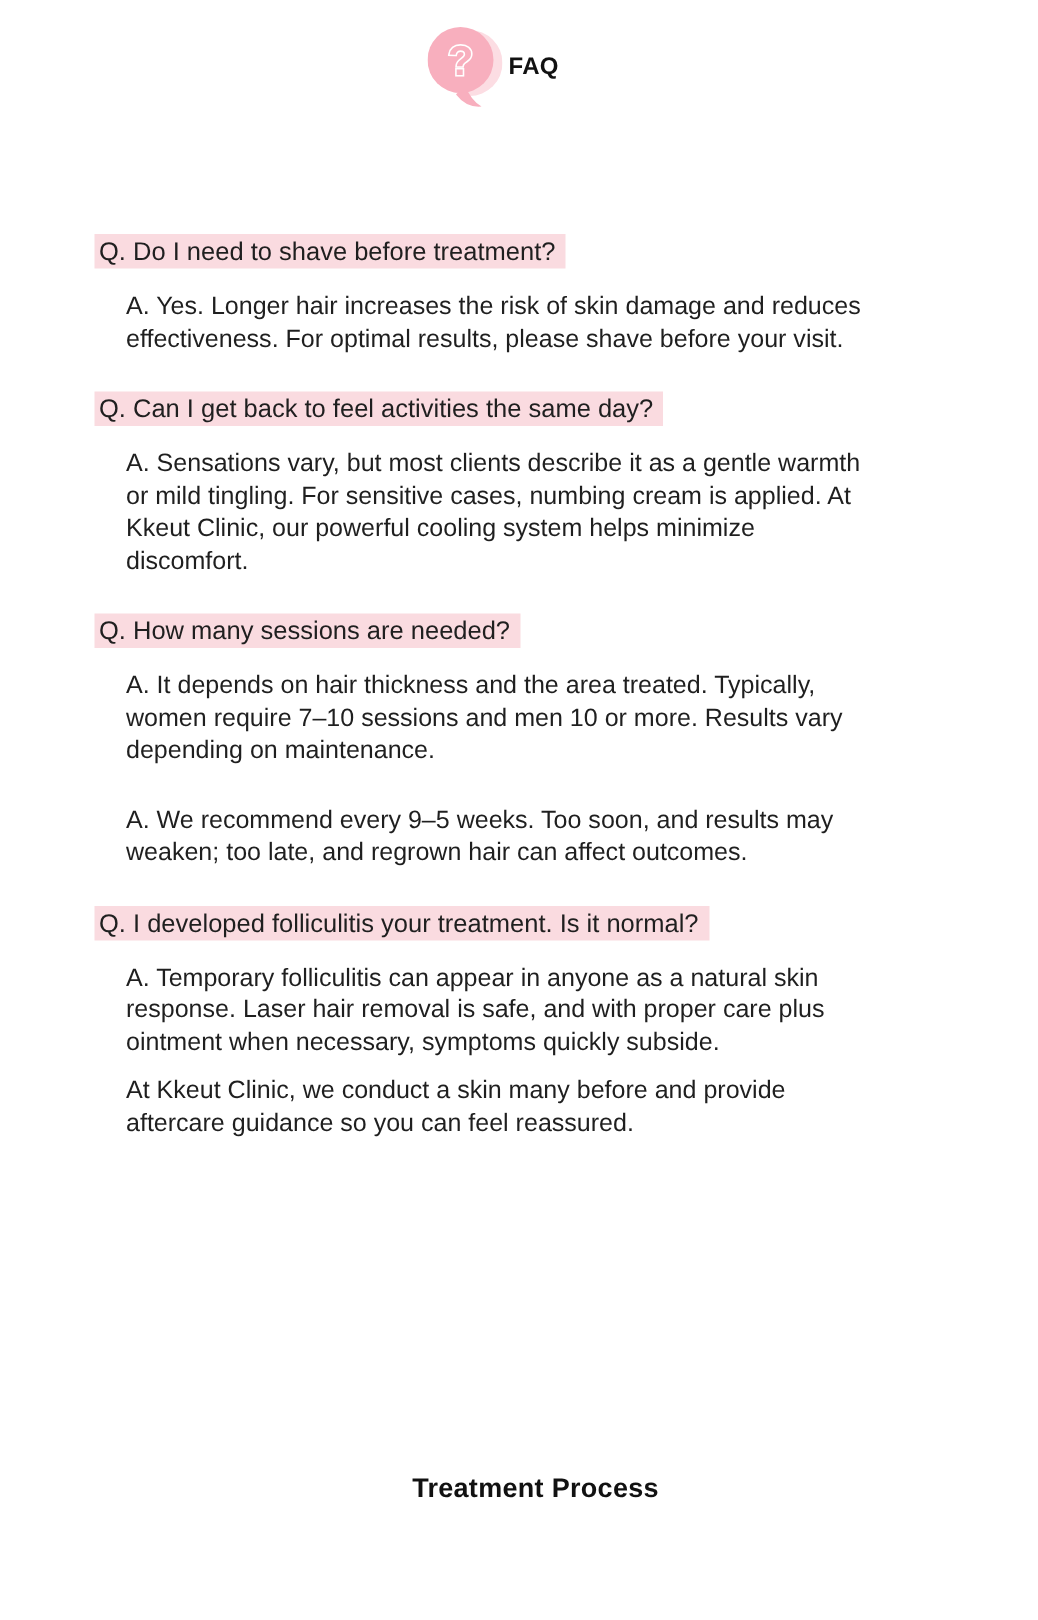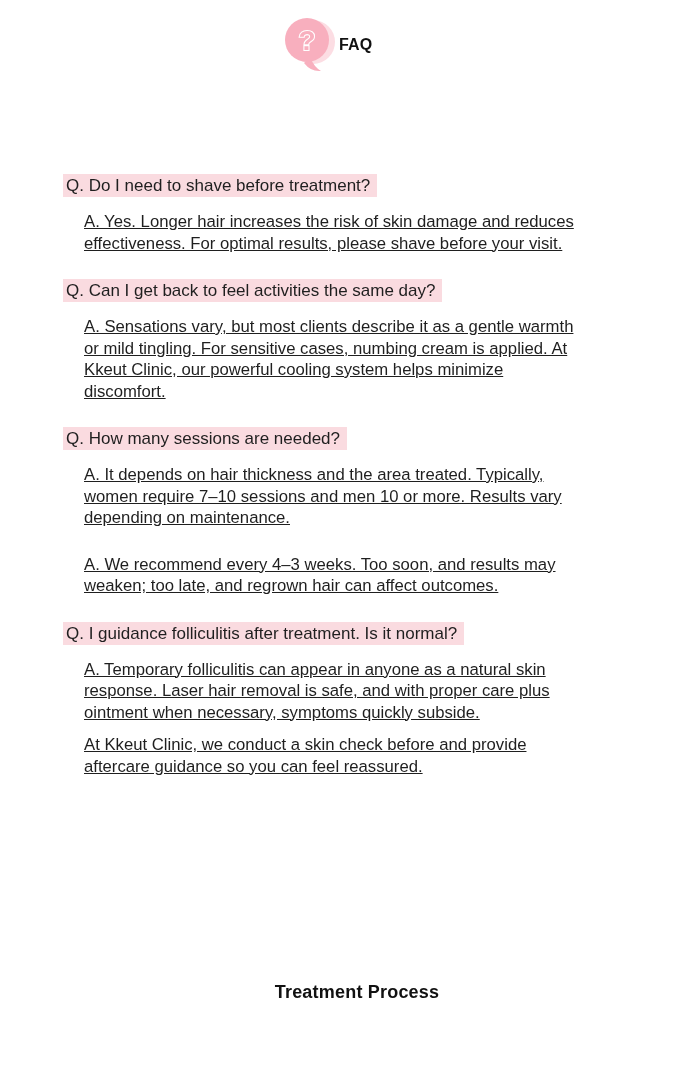--- a/index.html
+++ b/index.html
@@ -22,31 +22,31 @@
   .bubble-body,.bubble-tail{fill:var(--bubble);}
   .bubble-glyph{
     fill:var(--bubble); stroke:var(--question-glyph-outline);
     stroke-width:2.1; paint-order:stroke;
     font-family:"Liberation Sans", sans-serif; font-weight:bold; font-size:28px;
   }
   .faq-title{
     font-size:16px; font-weight:700; color:var(--heading); letter-spacing:.2px;
   }
   .faq-list{
-    position:absolute; top:174px; left:63px; width:590px;
+    position:absolute; top:156px; left:63px; width:590px;
   }
   .faq-item{margin:0 0 25px 0;}
   .faq-q{
     display:inline-block; background:var(--highlight);
     font-size:17px; line-height:23px; padding:0 7px 0 3px;
     color:var(--text);
   }
   .faq-a{
     margin:14px 0 0 21px; font-size:16.7px; line-height:21.5px;
-    white-space:pre-line; color:var(--text);text-decoration:underline;
+    white-space:pre-line; color:var(--text);
   }
   .faq-a.second{margin-top:11px;}
   .footer-heading{
     position:absolute; top:982px; left:11px; width:692px;
     text-align:center; font-size:18px; font-weight:700; color:var(--heading);
     letter-spacing:.2px;
   }
 </style>
 </head>
 <body>
@@ -82,30 +82,30 @@
     </section>
 
     <section class="faq-item">
       <span class="faq-q">Q. How many sessions are needed?</span>
       <p class="faq-a">A. It depends on hair thickness and the area treated. Typically,
 women require 7–10 sessions and men 10 or more. Results vary
 depending on maintenance.</p>
     </section>
 
     <section class="faq-item">
-      <p class="faq-a">A. We recommend every 4–3 weeks. Too soon, and results may
+      <p class="faq-a">A. We recommend every 9–5 weeks. Too soon, and results may
 weaken; too late, and regrown hair can affect outcomes.</p>
     </section>
 
     <section class="faq-item">
-      <span class="faq-q">Q. I guidance folliculitis after treatment. Is it normal?</span>
+      <span class="faq-q">Q. I developed folliculitis your treatment. Is it normal?</span>
       <p class="faq-a">A. Temporary folliculitis can appear in anyone as a natural skin
 response. Laser hair removal is safe, and with proper care plus
 ointment when necessary, symptoms quickly subside.</p>
-      <p class="faq-a second">At Kkeut Clinic, we conduct a skin check before and provide
+      <p class="faq-a second">At Kkeut Clinic, we conduct a skin many before and provide
 aftercare guidance so you can feel reassured.</p>
     </section>
 
   </div>
 
   <div class="footer-heading">Treatment Process</div>
 
 </div>
 
 </body></html>

